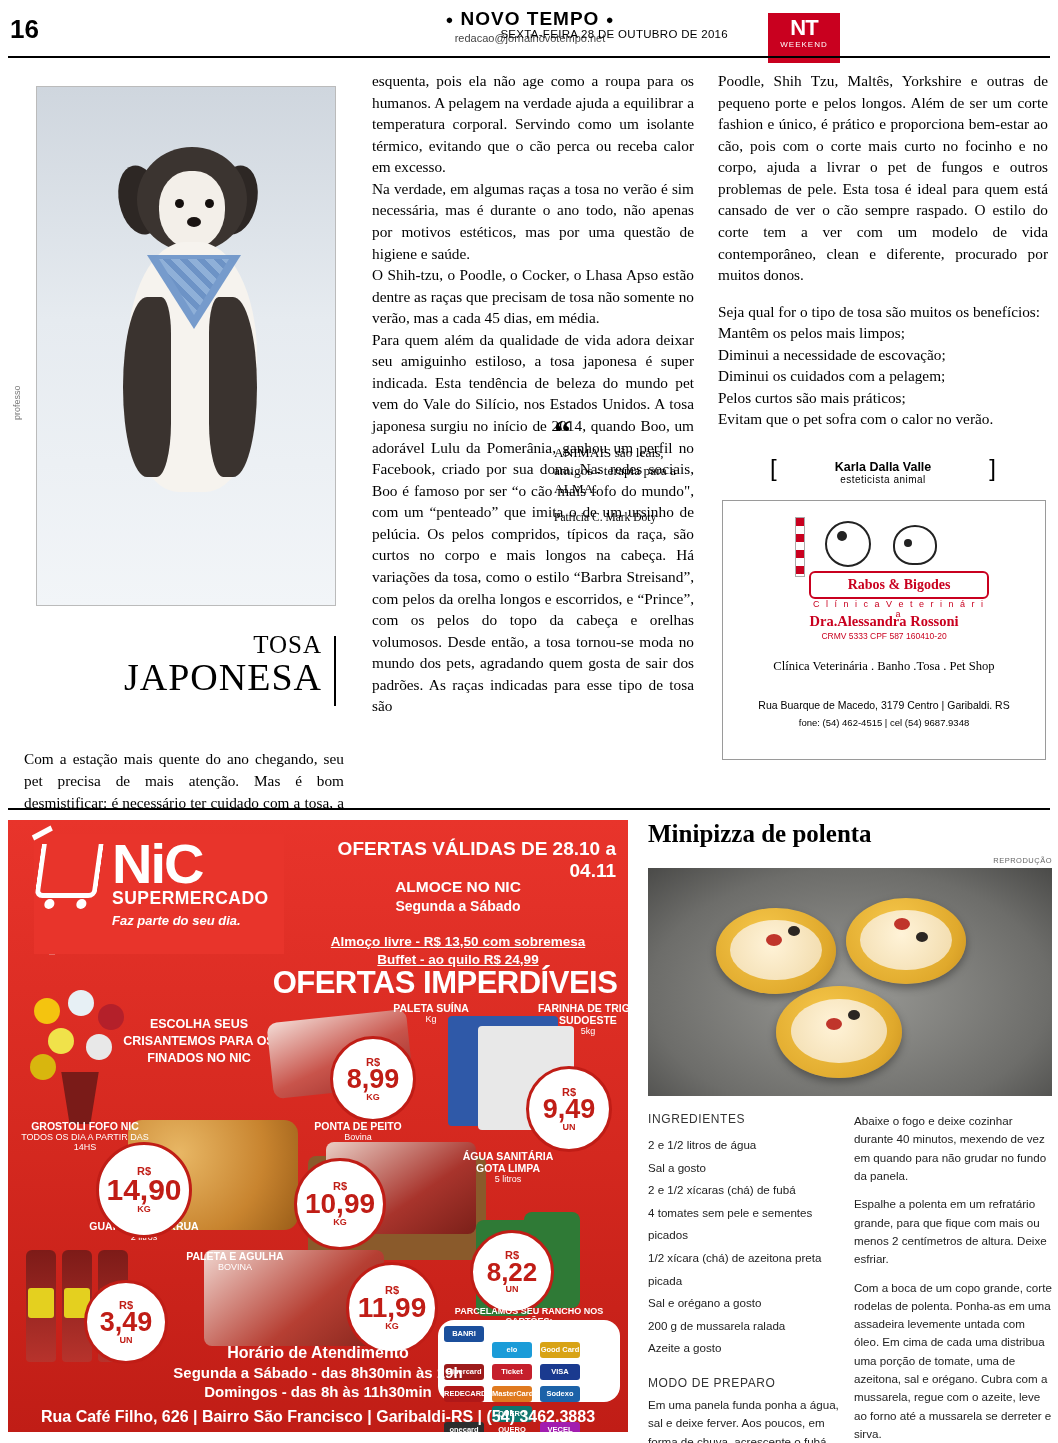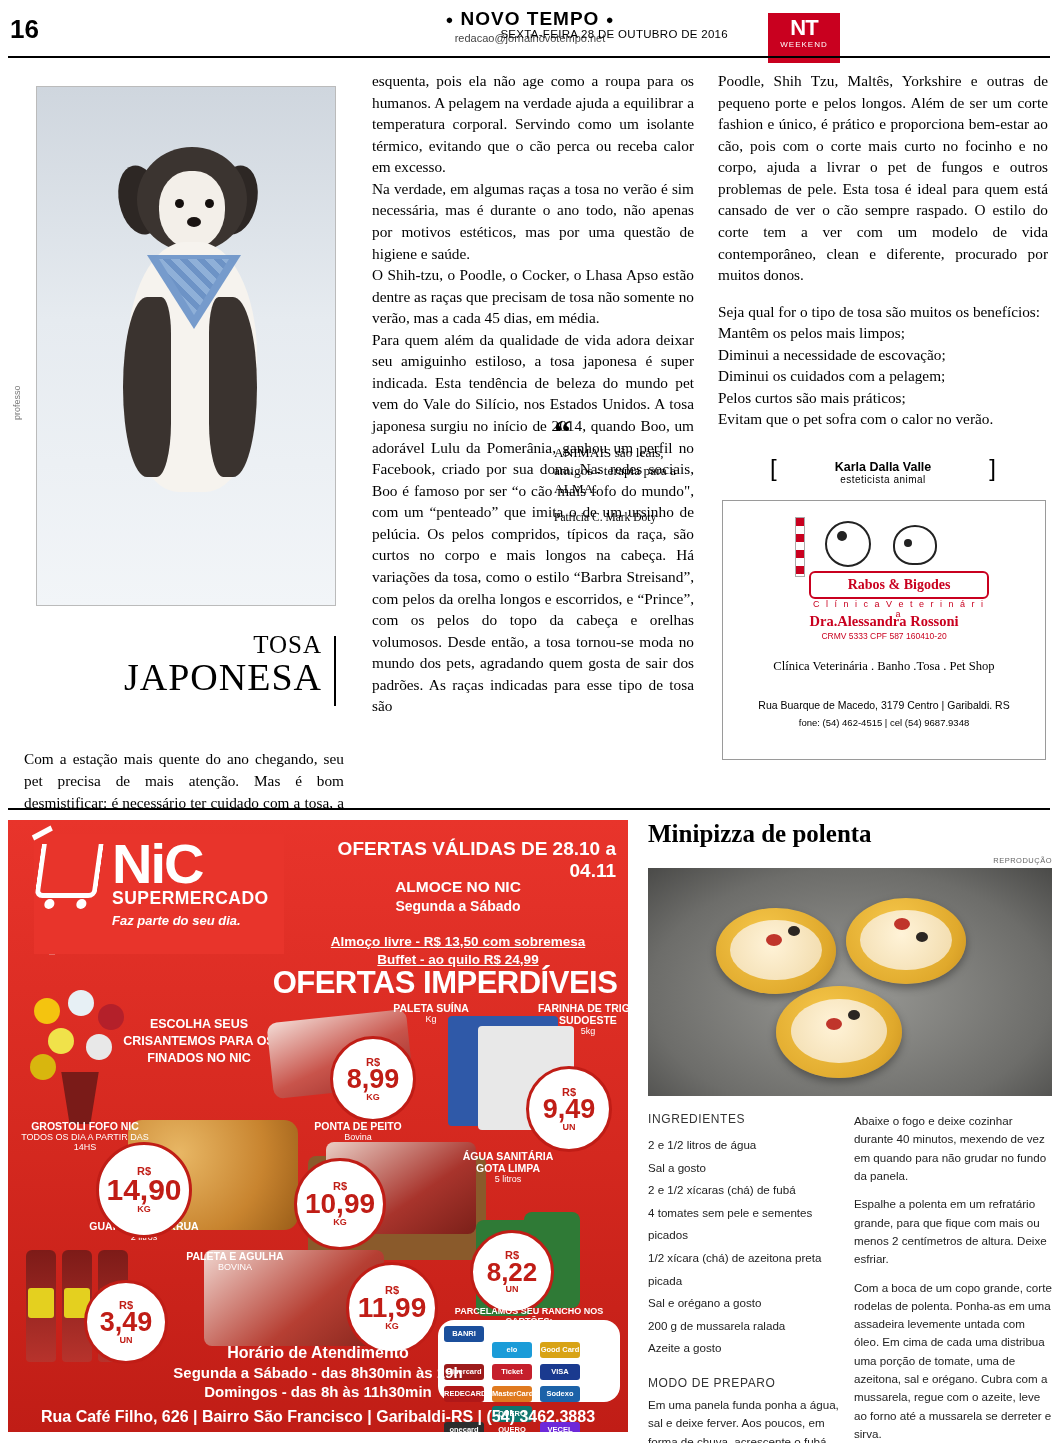--- a/index.html
+++ b/index.html
@@ -449,21 +449,21 @@
       <span class="cchip" style="background:#1b9cd8">elo</span>
       <span class="cchip" style="background:#d8a316">Good Card</span>
       <span class="cchip" style="background:#9c1b1b">Hipercard</span>
       <span class="cchip" style="background:#c51f2c">Ticket</span>
       <span class="cchip" style="background:#1a3a8f">VISA</span>
       <span class="cchip" style="background:#b01818">REDECARD</span>
       <span class="cchip" style="background:#e07a1f">MasterCard</span>
       <span class="cchip" style="background:#1c62a8">Sodexo</span>
       <span class="cchip" style="background:#2d2d2d">onecard</span>
       <span class="cchip" style="background:#0f766e">QUERO QUERO</span>
-      <span class="cchip" style="background:#6d28d9">VECEL</span>
+      <span class="cchip" style="background:#a21caf">VECEL</span>
     </div>
 
     <div class="ad-hours">
       <div class="h1">Horário de Atendimento</div>
       <div class="h2">Segunda a Sábado - das 8h30min às 19h</div>
       <div class="h3">Domingos - das 8h às 11h30min</div>
     </div>
     <div class="ad-addr">Rua Café Filho, 626 | Bairro São Francisco | Garibaldi-RS | (54) 3462.3883</div>
   </div>
 

